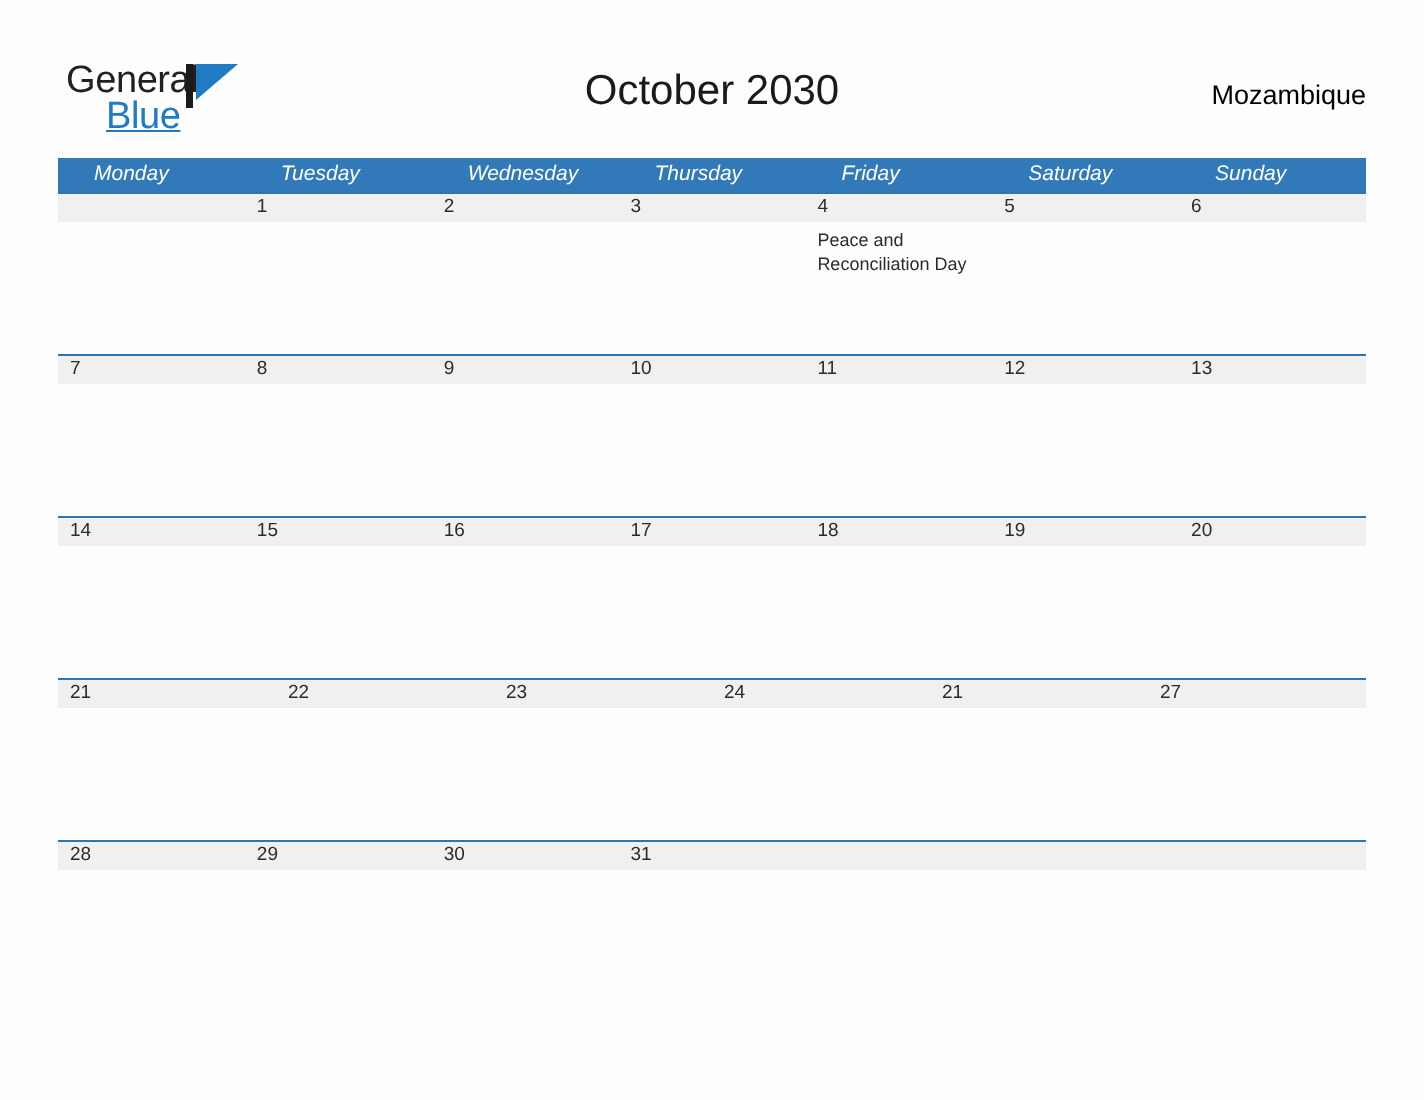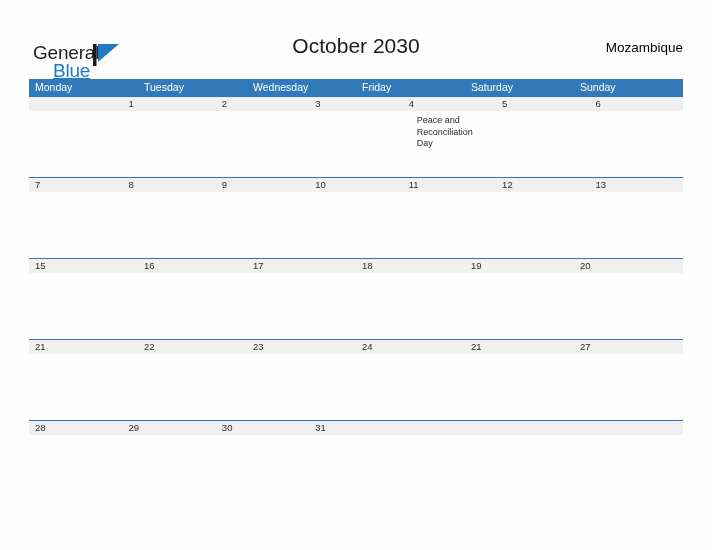--- a/index.html
+++ b/index.html
@@ -25,21 +25,21 @@
     position: absolute;
     left: 0;
     top: 26px;
     width: 712px;
     height: 46px;
   }
 
   .logo {
     position: absolute;
     left: 33px;
-    top: 16px;
+    top: 4px;
     width: 95px;
     height: 42px;
   }
   .logo-general {
     position: absolute;
     left: 0;
     top: 0;
     font-size: 19px;
     color: #231f20;
     letter-spacing: -0.2px;
@@ -97,24 +97,25 @@
     width: 100%;
     height: 17px;
     background: #3179b8;
   }
   .weekday-cell {
     flex: 1 1 0;
     min-width: 0;
     color: #ffffff;
     font-size: 10.5px;
     line-height: 17px;
-    padding-left: 6px;
+    padding-left: 18px;
     box-sizing: border-box;
     white-space: nowrap;
     overflow: hidden;
+    font-style: italic;
   }
 
   .week-row {
     width: 100%;
     border-top: 1.5px solid #2f75b5;
     box-sizing: border-box;
   }
   .week-row-inner {
     display: flex;
     width: 100%;
@@ -136,21 +137,20 @@
     white-space: nowrap;
     overflow: hidden;
   }
   .day-number.empty {
     color: transparent;
   }
   .day-body {
     height: 66px;
     padding: 4px 6px 0 6px;
     box-sizing: border-box;
-    margin-left: 8px;
   }
   .week-row.last .day-body {
     height: 10px;
   }
   .event {
     font-size: 9px;
     color: #2b2b2b;
     line-height: 11.5px;
     word-wrap: break-word;
   }
@@ -177,20 +177,21 @@
 
     <div class="cal-country">Mozambique</div>
   </div>
 
   <div class="calendar">
 
     <div class="weekday-row">
       <div class="weekday-cell">Monday</div>
       <div class="weekday-cell">Tuesday</div>
       <div class="weekday-cell">Wednesday</div>
+      <div class="weekday-cell">Thursday</div>
       <div class="weekday-cell">Friday</div>
       <div class="weekday-cell">Saturday</div>
       <div class="weekday-cell">Sunday</div>
     </div>
 
     <div class="week-row">
       <div class="week-row-inner">
         <div class="day-cell">
           <div class="day-number empty"></div>
           <div class="day-body">
@@ -279,20 +280,26 @@
           <div class="day-body">
             <div class="event"></div>
           </div>
         </div>
       </div>
     </div>
 
     <div class="week-row">
       <div class="week-row-inner">
         <div class="day-cell">
+          <div class="day-number">14</div>
+          <div class="day-body">
+            <div class="event"></div>
+          </div>
+        </div>
+        <div class="day-cell">
           <div class="day-number">15</div>
           <div class="day-body">
             <div class="event"></div>
           </div>
         </div>
         <div class="day-cell">
           <div class="day-number">16</div>
           <div class="day-body">
             <div class="event"></div>
           </div>

